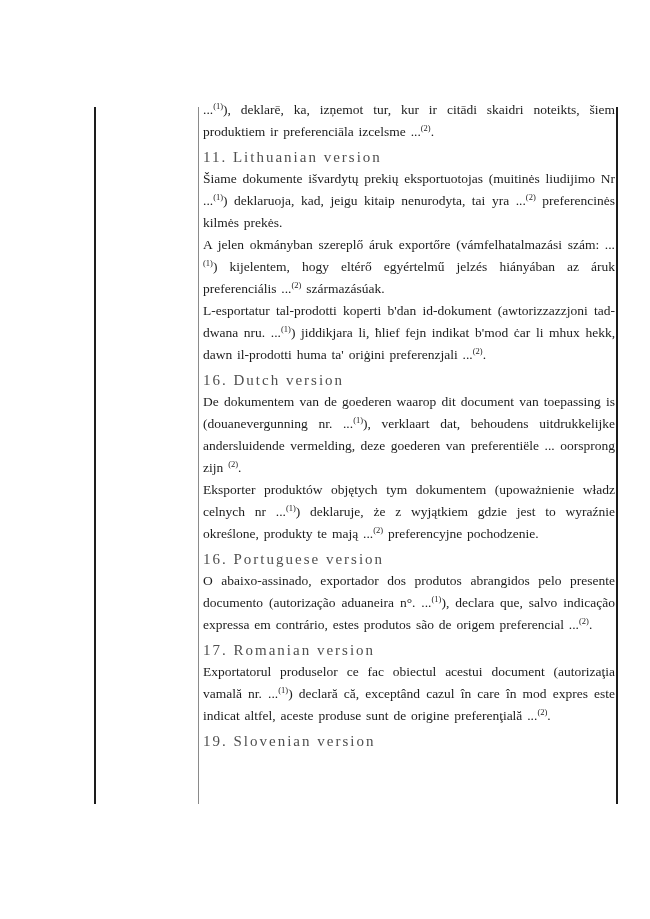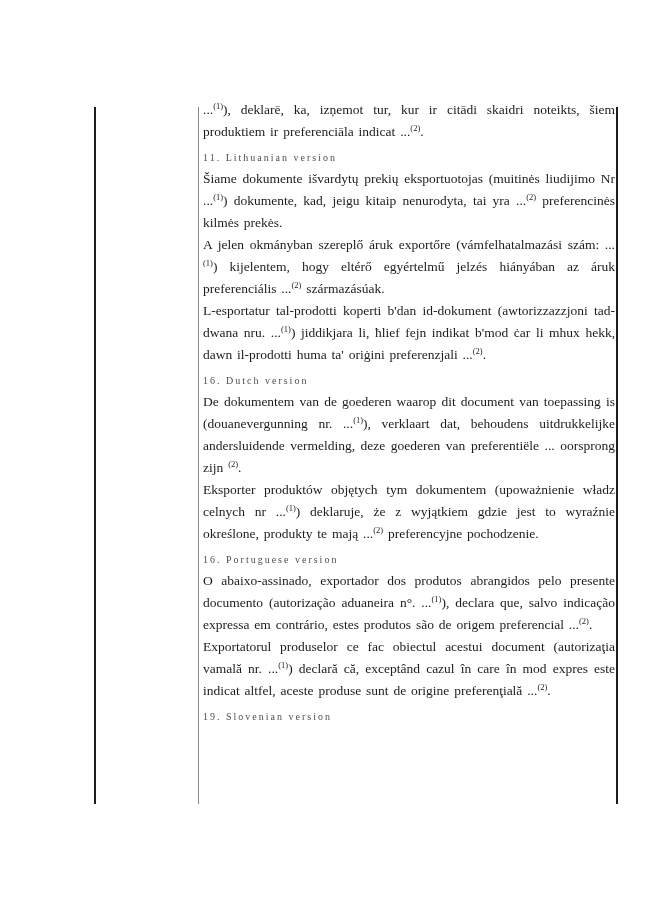--- a/index.html
+++ b/index.html
@@ -23,21 +23,21 @@
   .vrule-col-left    { left: 198px; width: 1px; background: #8a8a8a; }
   .vrule-col-right   { left: 616px; width: 2px; background: #1d1d1d; }
   .text-column {
     position: absolute;
     left: 203px; top: 99px;
     width: 412px;
   }
   .section-heading {
     font-family: "Liberation Serif", serif;
     font-weight: 400;
-    font-size: 10px;
+    font-size: 15px;
     line-height: 19px;
     letter-spacing: 2px;
     color: #4f4f4f;
     margin: 5px 0 1px 0;
     white-space: nowrap;
   }
   .section-paragraph {
     font-size: 13.5px;
     line-height: 22px;
     color: #1c1c1c;
@@ -52,26 +52,27 @@
   }
 </style>
 </head>
 <body>
 
 <div class="page">
   <div class="vrule vrule-page-left"></div>
   <div class="vrule vrule-col-left"></div>
   <div class="vrule vrule-col-right"></div>
   <main class="text-column">
-      <p class="section-paragraph"><span>...</span><sup>(1)</sup><span>), deklarē, ka, izņemot tur, kur ir citādi skaidri noteikts, šiem produktiem ir preferenciāla indicat ...</span><sup>(2)</sup><span>.</span></p>
+      <p class="section-paragraph"><span>...</span><sup>(1)</sup><span>), deklarē, ka, izņemot tur, kur ir citādi skaidri noteikts, šiem produktiem ir preferenciāla izcelsme ...</span><sup>(2)</sup><span>.</span></p>
       <h2 class="section-heading">11. Lithuanian version</h2>
-      <p class="section-paragraph"><span>Šiame dokumente išvardytų prekių eksportuotojas (muitinės liudijimo Nr ...</span><sup>(1)</sup><span>) dokumente, kad, jeigu kitaip nenurodyta, tai yra ...</span><sup>(2)</sup><span> preferencinės kilmės prekės.</span></p>
+      <p class="section-paragraph"><span>Šiame dokumente išvardytų prekių eksportuotojas (muitinės liudijimo Nr ...</span><sup>(1)</sup><span>) deklaruoja, kad, jeigu kitaip nenurodyta, tai yra ...</span><sup>(2)</sup><span> preferencinės kilmės prekės.</span></p>
       <p class="section-paragraph"><span>A jelen okmányban szereplő áruk exportőre (vámfelhatalmazási szám: ...</span><sup>(1)</sup><span>) kijelentem, hogy eltérő egyértelmű jelzés hiányában az áruk preferenciális ...</span><sup>(2)</sup><span> származásúak.</span></p>
       <p class="section-paragraph"><span>L-esportatur tal-prodotti koperti b'dan id-dokument (awtorizzazzjoni tad-dwana nru. ...</span><sup>(1)</sup><span>) jiddikjara li, ħlief fejn indikat b'mod ċar li mhux hekk, dawn il-prodotti huma ta' oriġini preferenzjali ...</span><sup>(2)</sup><span>.</span></p>
       <h2 class="section-heading">16. Dutch version</h2>
       <p class="section-paragraph"><span>De dokumentem van de goederen waarop dit document van toepassing is (douanevergunning nr. ...</span><sup>(1)</sup><span>), verklaart dat, behoudens uitdrukkelijke andersluidende vermelding, deze goederen van preferentiële ... oorsprong zijn </span><sup>(2)</sup><span>.</span></p>
       <p class="section-paragraph"><span>Eksporter produktów objętych tym dokumentem (upoważnienie władz celnych nr ...</span><sup>(1)</sup><span>) deklaruje, że z wyjątkiem gdzie jest to wyraźnie określone, produkty te mają ...</span><sup>(2)</sup><span> preferencyjne pochodzenie.</span></p>
       <h2 class="section-heading">16. Portuguese version</h2>
       <p class="section-paragraph"><span>O abaixo-assinado, exportador dos produtos abrangidos pelo presente documento (autorização aduaneira n°. ...</span><sup>(1)</sup><span>), declara que, salvo indicação expressa em contrário, estes produtos são de origem preferencial ...</span><sup>(2)</sup><span>.</span></p>
+      <h2 class="section-heading">17. Romanian version</h2>
       <p class="section-paragraph"><span>Exportatorul produselor ce fac obiectul acestui document (autorizaţia vamală nr. ...</span><sup>(1)</sup><span>) declară că, exceptând cazul în care în mod expres este indicat altfel, aceste produse sunt de origine preferenţială ...</span><sup>(2)</sup><span>.</span></p>
       <h2 class="section-heading">19. Slovenian version</h2>
     </main>
 </div>
 
 </body></html>

